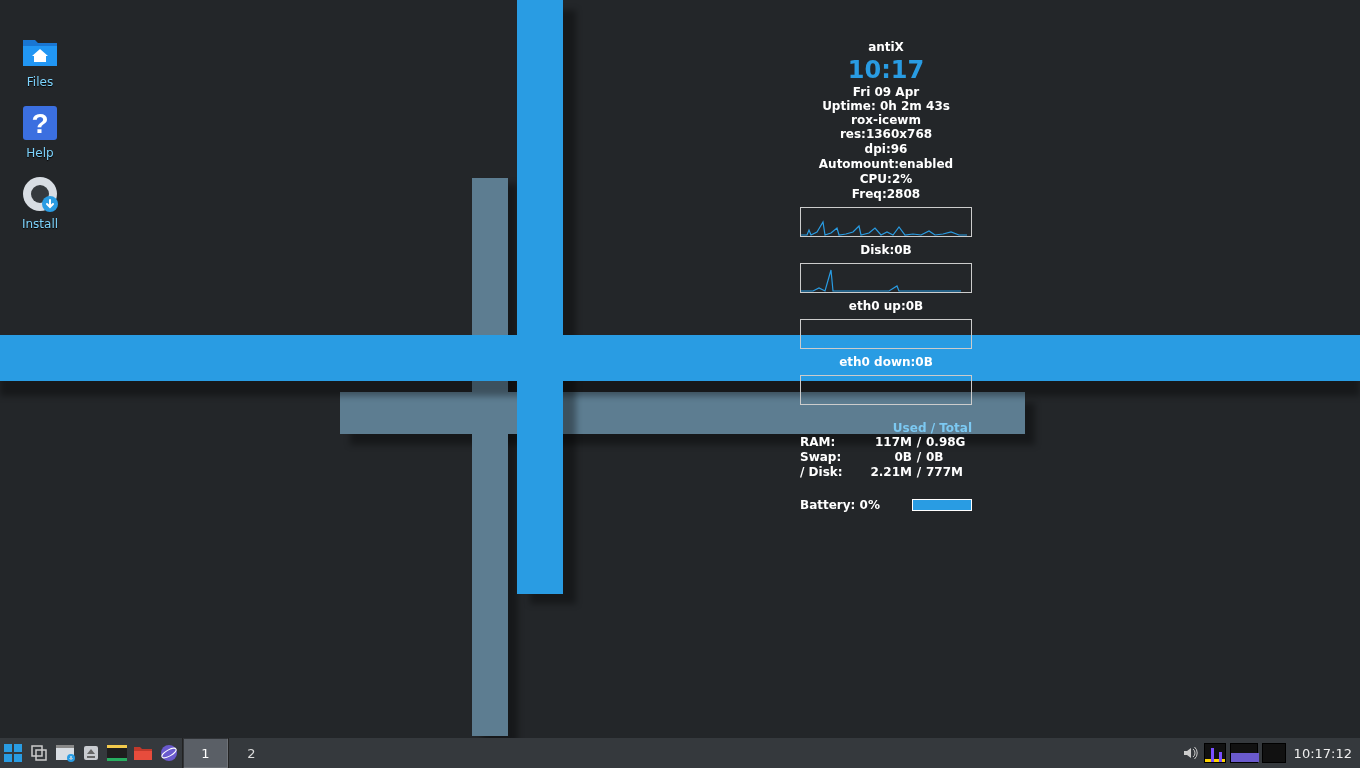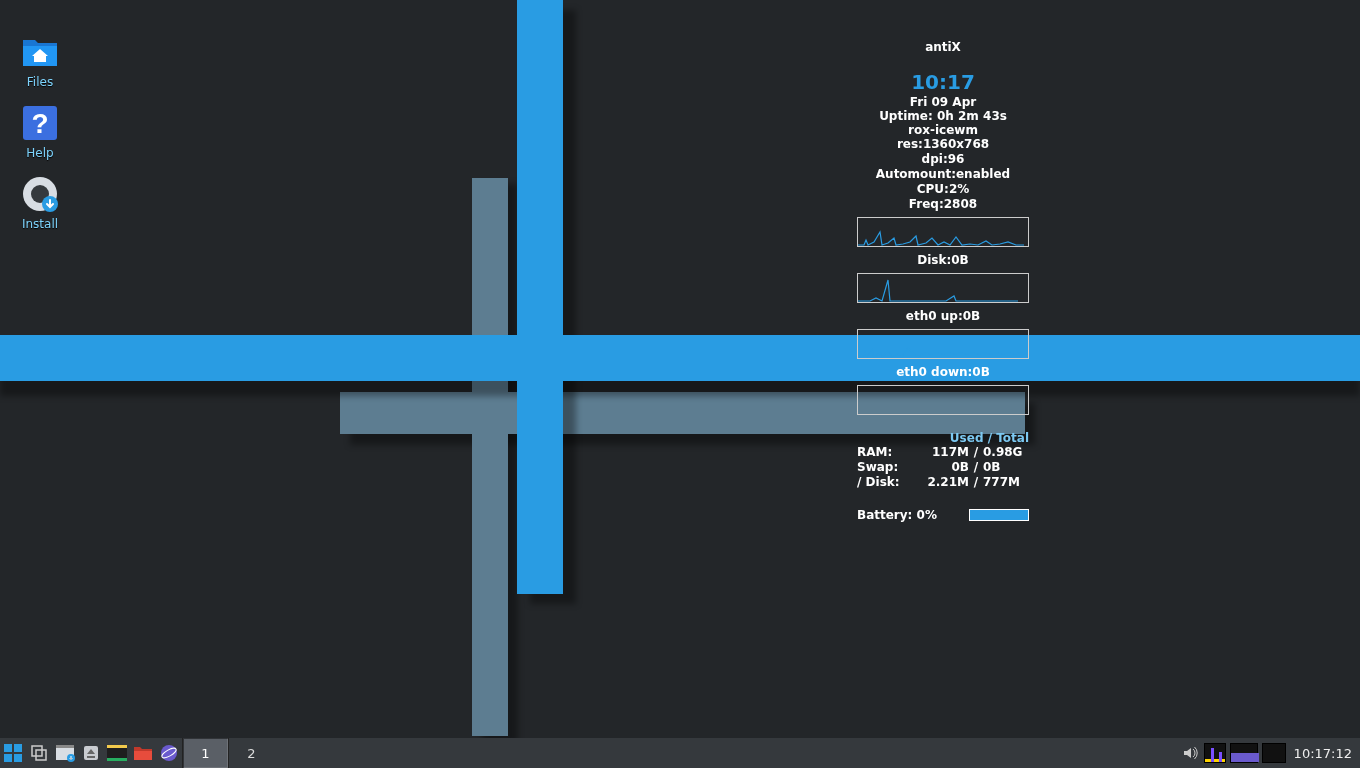--- a/index.html
+++ b/index.html
@@ -25,23 +25,23 @@
   .v2 { left:472px; top:178px; width:36px; height:558px; background:#5d7d91; }
   .v2s{ left:482px; top:184px; width:36px; height:560px; }
 
   
   #desktop-icons { position:absolute; left:10px; top:32px; width:60px; }
   .di { width:60px; text-align:center; cursor:pointer; margin-bottom:13px; }
   .di .ic { width:40px; height:40px; margin:0 auto 4px; display:flex; align-items:center; justify-content:center; }
   .di .lbl { font-size:12px; color:#7dd3fc; line-height:1.15; text-shadow:0 1px 1px #000; }
 
   
-  #conky { position:absolute; left:857px; top:40px; width:172px; font-size:12px; font-weight:bold; color:#fff; }
+  #conky { position:absolute; left:800px; top:40px; width:172px; font-size:12px; font-weight:bold; color:#fff; }
   #conky .center { text-align:center; }
-  #conky .clock { color:#299ce3; font-size:20px; font-weight:bold; margin:16px 0 1px; }
+  #conky .clock { color:#299ce3; font-size:24px; font-weight:bold; margin:2px 0 1px; }
   #conky .row { display:flex; justify-content:center; line-height:1.25; }
   #conky .graph { height:30px; border:1px solid #ccc; margin:5px 0 6px; position:relative; overflow:hidden; }
   #conky .graph svg { position:absolute; bottom:0; left:0; }
   #conky .ut-head { color:#7cc9f2; text-align:right; margin-top:16px; }
   #conky .mem { display:flex; line-height:1.25; }
   #conky .mem .k { flex:0 0 52px; }
   #conky .mem .u { flex:1; text-align:right; }
   #conky .mem .s { flex:0 0 14px; text-align:center; }
   #conky .mem .t { flex:0 0 46px; text-align:left; }
   #conky .bat { display:flex; align-items:center; margin-top:18px; }

